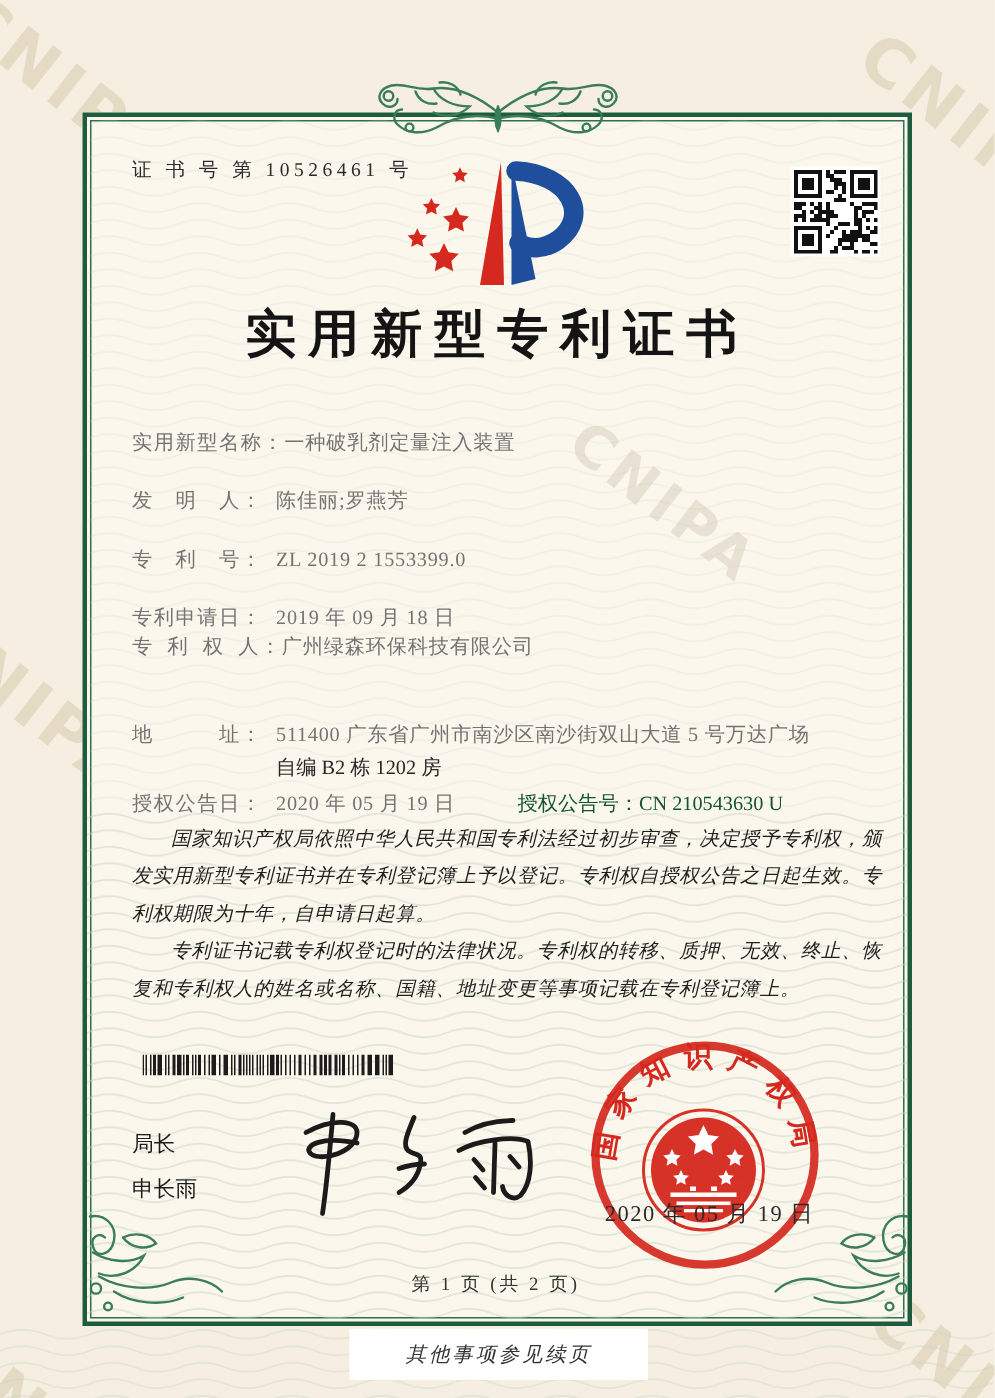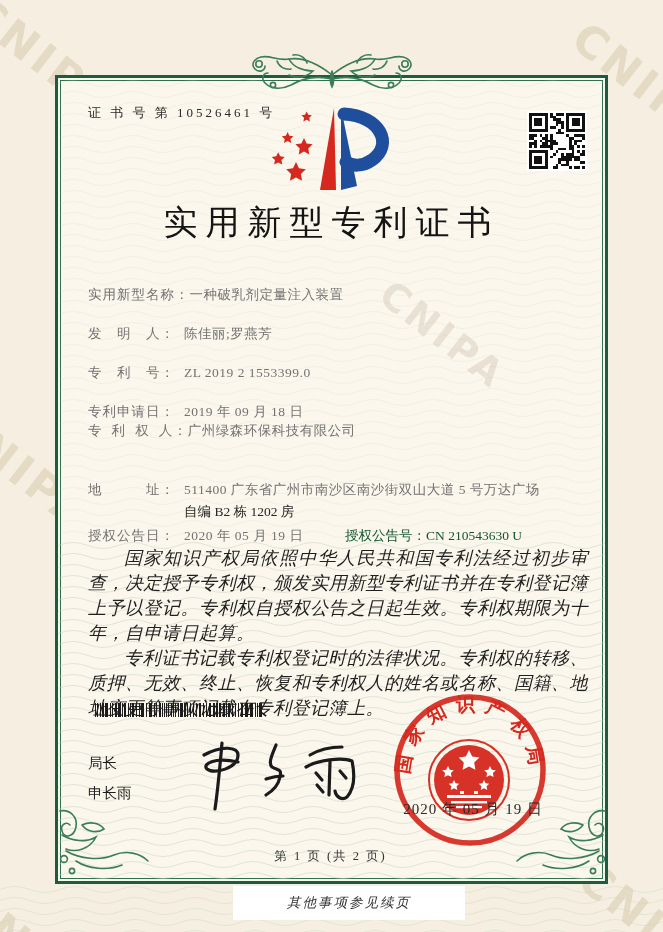--- a/index.html
+++ b/index.html
@@ -37,50 +37,50 @@
   .corner-ornament.right{right:54px;bottom:46px;transform:scaleX(-1);}
   
   .cert-no{
     position:absolute;left:88px;top:104px;font-size:13px;color:#2b2b2b;
     letter-spacing:3px;
   }
   .logo{position:absolute;left:262px;top:100px;}
   .qr{position:absolute;left:527px;top:111px;width:60px;height:60px;background:#fff;padding:2px;box-sizing:border-box;}
   .title{
     position:absolute;left:0;top:200px;width:663px;text-align:center;
-    font-size:34px;font-weight:normal;letter-spacing:8px;color:#141414;
+    font-size:34px;font-weight:bold;letter-spacing:8px;color:#141414;
   }
   
   .row{position:absolute;left:88px;font-size:13.5px;color:#737373;white-space:nowrap;}
   .row .lab{display:inline-block;min-width:96px;letter-spacing:1px;}
   .row .val{letter-spacing:.5px;}
   .addr2{position:absolute;left:184px;font-size:13.5px;color:#262626;}
   .grant-no{position:absolute;left:345px;font-size:13.5px;color:#14532d;white-space:nowrap;}
   
   .body-text{
     position:absolute;left:88px;top:546px;width:500px;
-    font-size:18px;line-height:25px;font-style:italic;
+    font-size:13px;line-height:25px;font-style:italic;
     color:#1f1f1f;text-align:justify;letter-spacing:.5px;
   }
   .body-text p{margin:0;text-indent:2em;}
   
   .barcode{position:absolute;left:95px;top:703px;}
   .issuer{position:absolute;left:88px;top:748px;font-size:14.5px;color:#1d1d1d;line-height:30px;}
   .signature{position:absolute;left:192px;top:735px;}
   .seal{position:absolute;left:390px;top:692px;}
   .seal-date{
     position:absolute;left:398px;top:800px;width:150px;text-align:center;
     font-size:15px;color:#2a2a2a;letter-spacing:1px;white-space:nowrap;
   }
   .page-info{
     position:absolute;left:0;top:848px;width:661px;text-align:center;
     font-size:12.5px;color:#333;letter-spacing:2px;
   }
   .cont-strip{
-    position:absolute;left:233px;top:886px;width:232px;height:34px;
+    position:absolute;left:233px;top:886px;width:199px;height:34px;
     background:#ffffff;display:flex;align-items:center;justify-content:center;
   }
   .cont-strip span{font-size:13.5px;font-style:italic;color:#333;letter-spacing:2px;}
 </style>
 </head>
 <body>
 
 <div class="wm" style="left:-8px;top:-14px;">CNIPA</div>
 <div class="wm" style="left:594px;top:12px;">CNIPA</div>
 <div class="wm" style="left:-30px;top:398px;">CNIPA</div>

